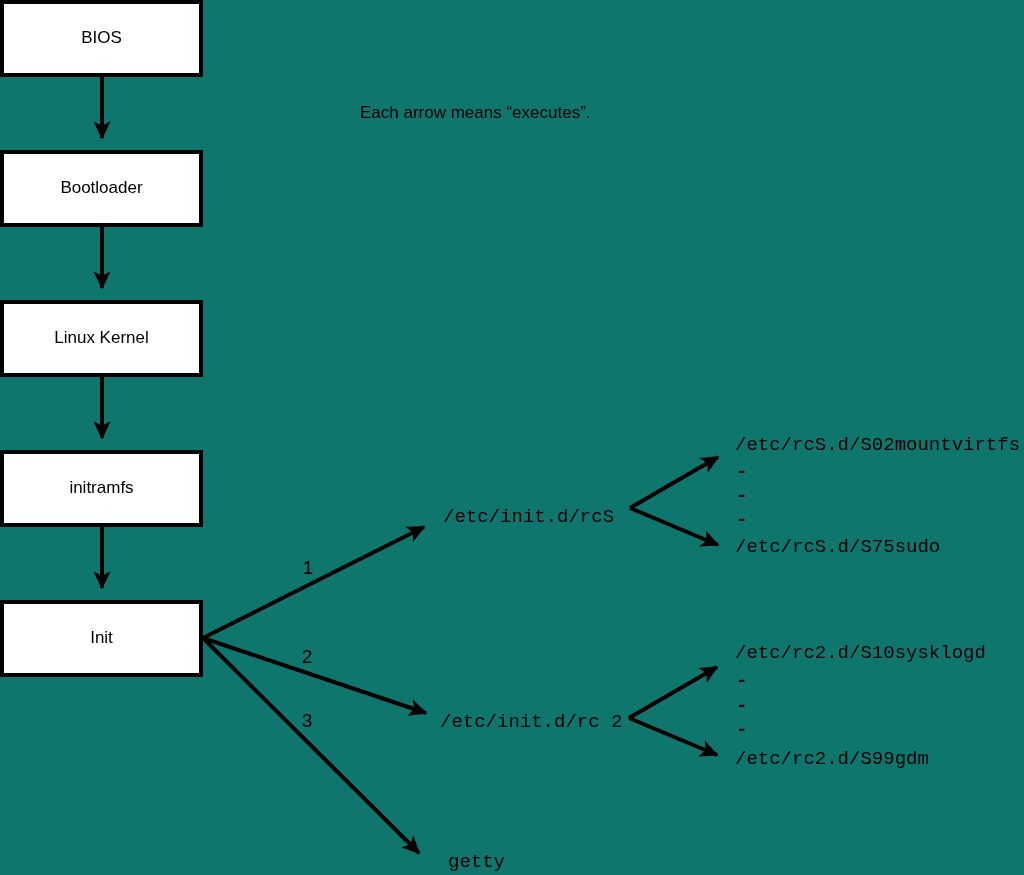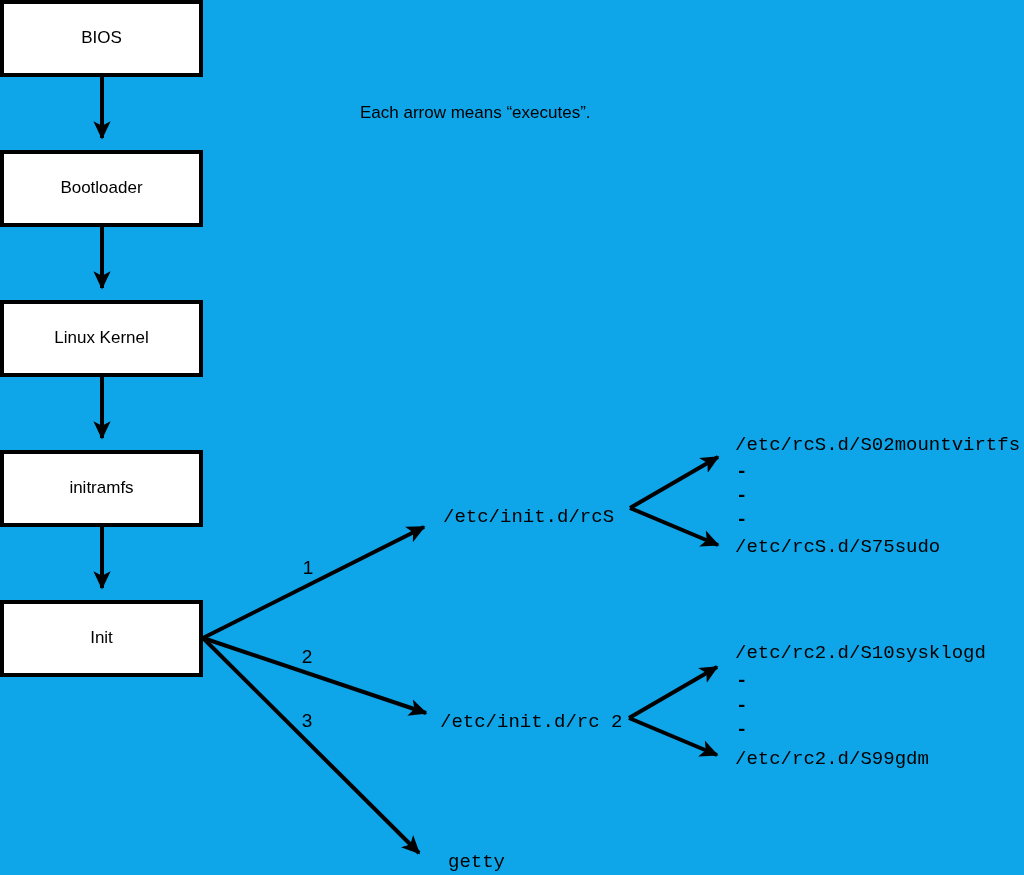--- a/index.html
+++ b/index.html
@@ -4,21 +4,21 @@
 <style>
   html, body {
     margin: 0;
     padding: 0;
     background: #ffffff;
   }
   #canvas {
     position: relative;
     width: 1024px;
     height: 875px;
-    background: #0ea5e9;
+    background: #0f766e;
     overflow: hidden;
     font-family: "Liberation Sans", sans-serif;
   }
   svg#diagram {
     position: absolute;
     left: 0;
     top: 0;
     width: 1024px;
     height: 875px;
   }

